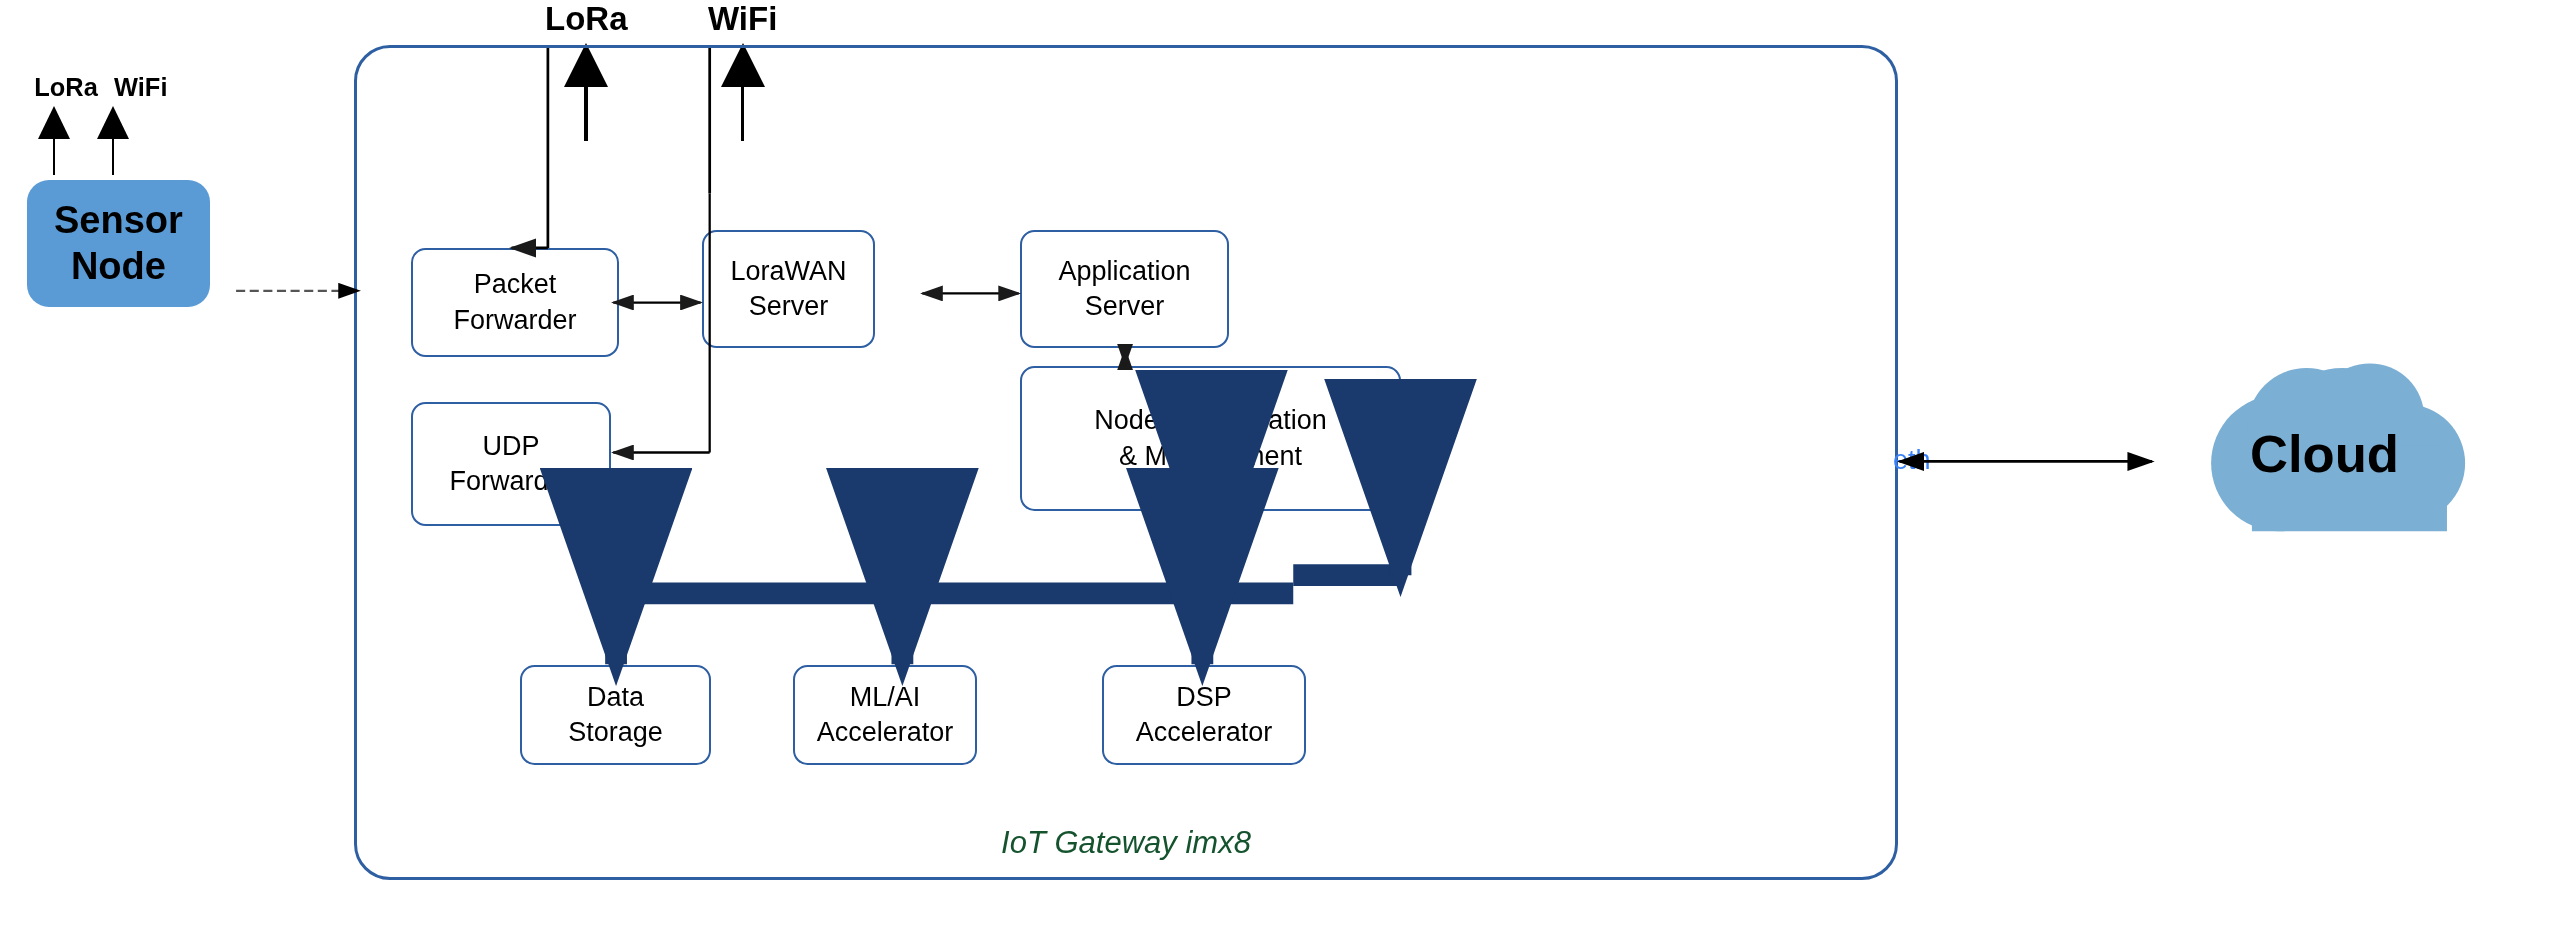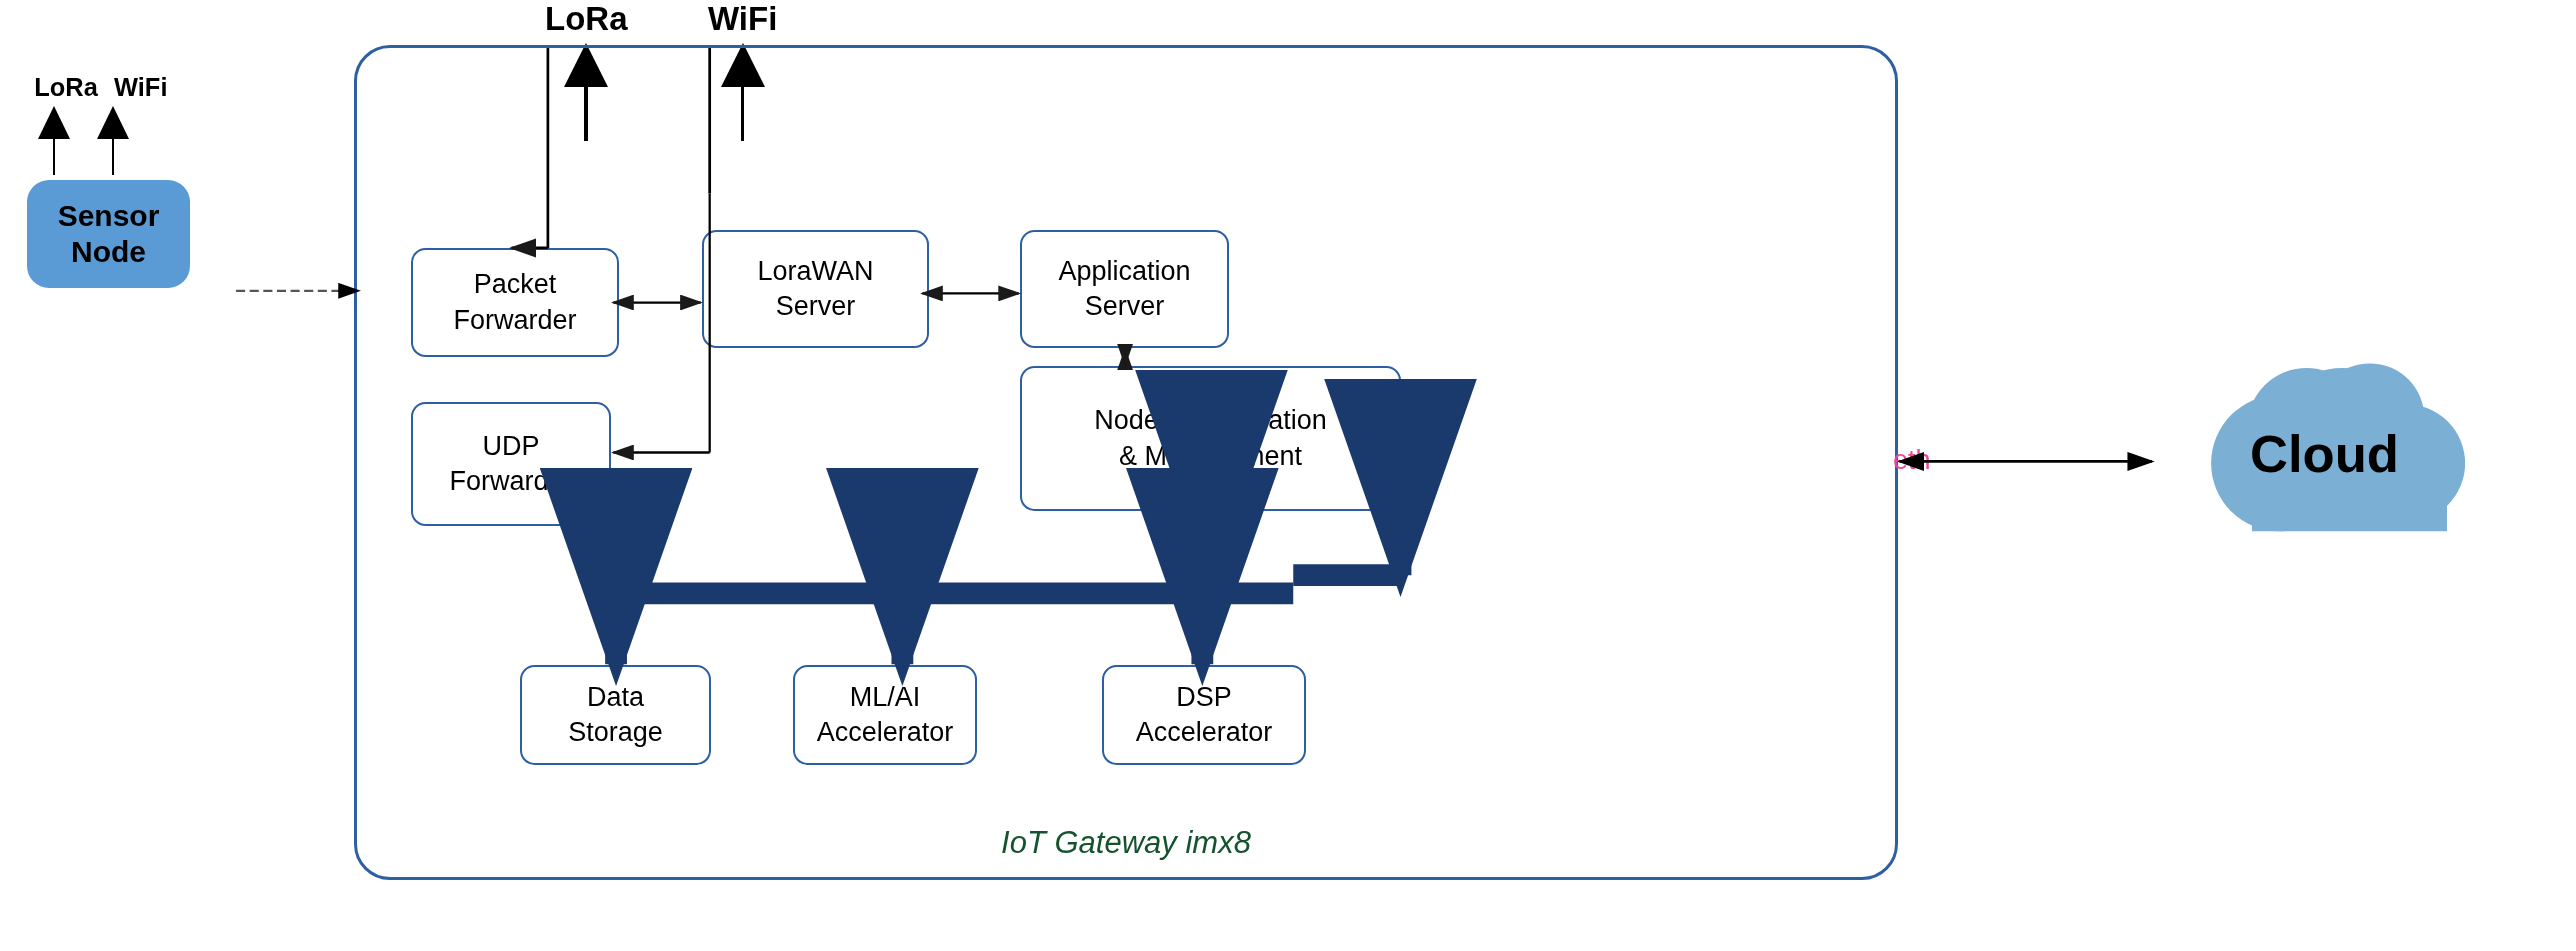--- a/index.html
+++ b/index.html
@@ -71,21 +71,21 @@
 
     .sensor-node-box {
       background: #5b9bd5;
       border-radius: 22px;
       padding: 18px 27px;
       text-align: center;
       min-width: 163px;
     }
 
     .sensor-node-text {
-      font-size: 30px;
+      font-size: 38px;
       font-weight: bold;
       color: #000;
       line-height: 1.2;
     }
 
     
     .gateway-outer {
       position: absolute;
       left: 354px;
       top: 45px;
@@ -168,21 +168,21 @@
       left: 54px;
       top: 200px;
       width: 208px;
       height: 109px;
     }
 
     
     .lorawan-server {
       left: 345px;
       top: 182px;
-      width: 227px;
+      width: 173px;
       height: 118px;
     }
 
     
     .application-server {
       left: 663px;
       top: 182px;
       width: 209px;
       height: 118px;
     }
@@ -235,21 +235,21 @@
       width: 100%;
       height: 100%;
       pointer-events: none;
       overflow: visible;
     }
 
     
     .eth-label {
       position: absolute;
       font-size: 27px;
-      color: #ec4899;
+      color: #3b82f6;
     }
 
   </style>
 </head>
 <body>
 
 <div class="diagram-container">
 
   <div class="sensor-node-section">
     <div class="antenna-labels">

